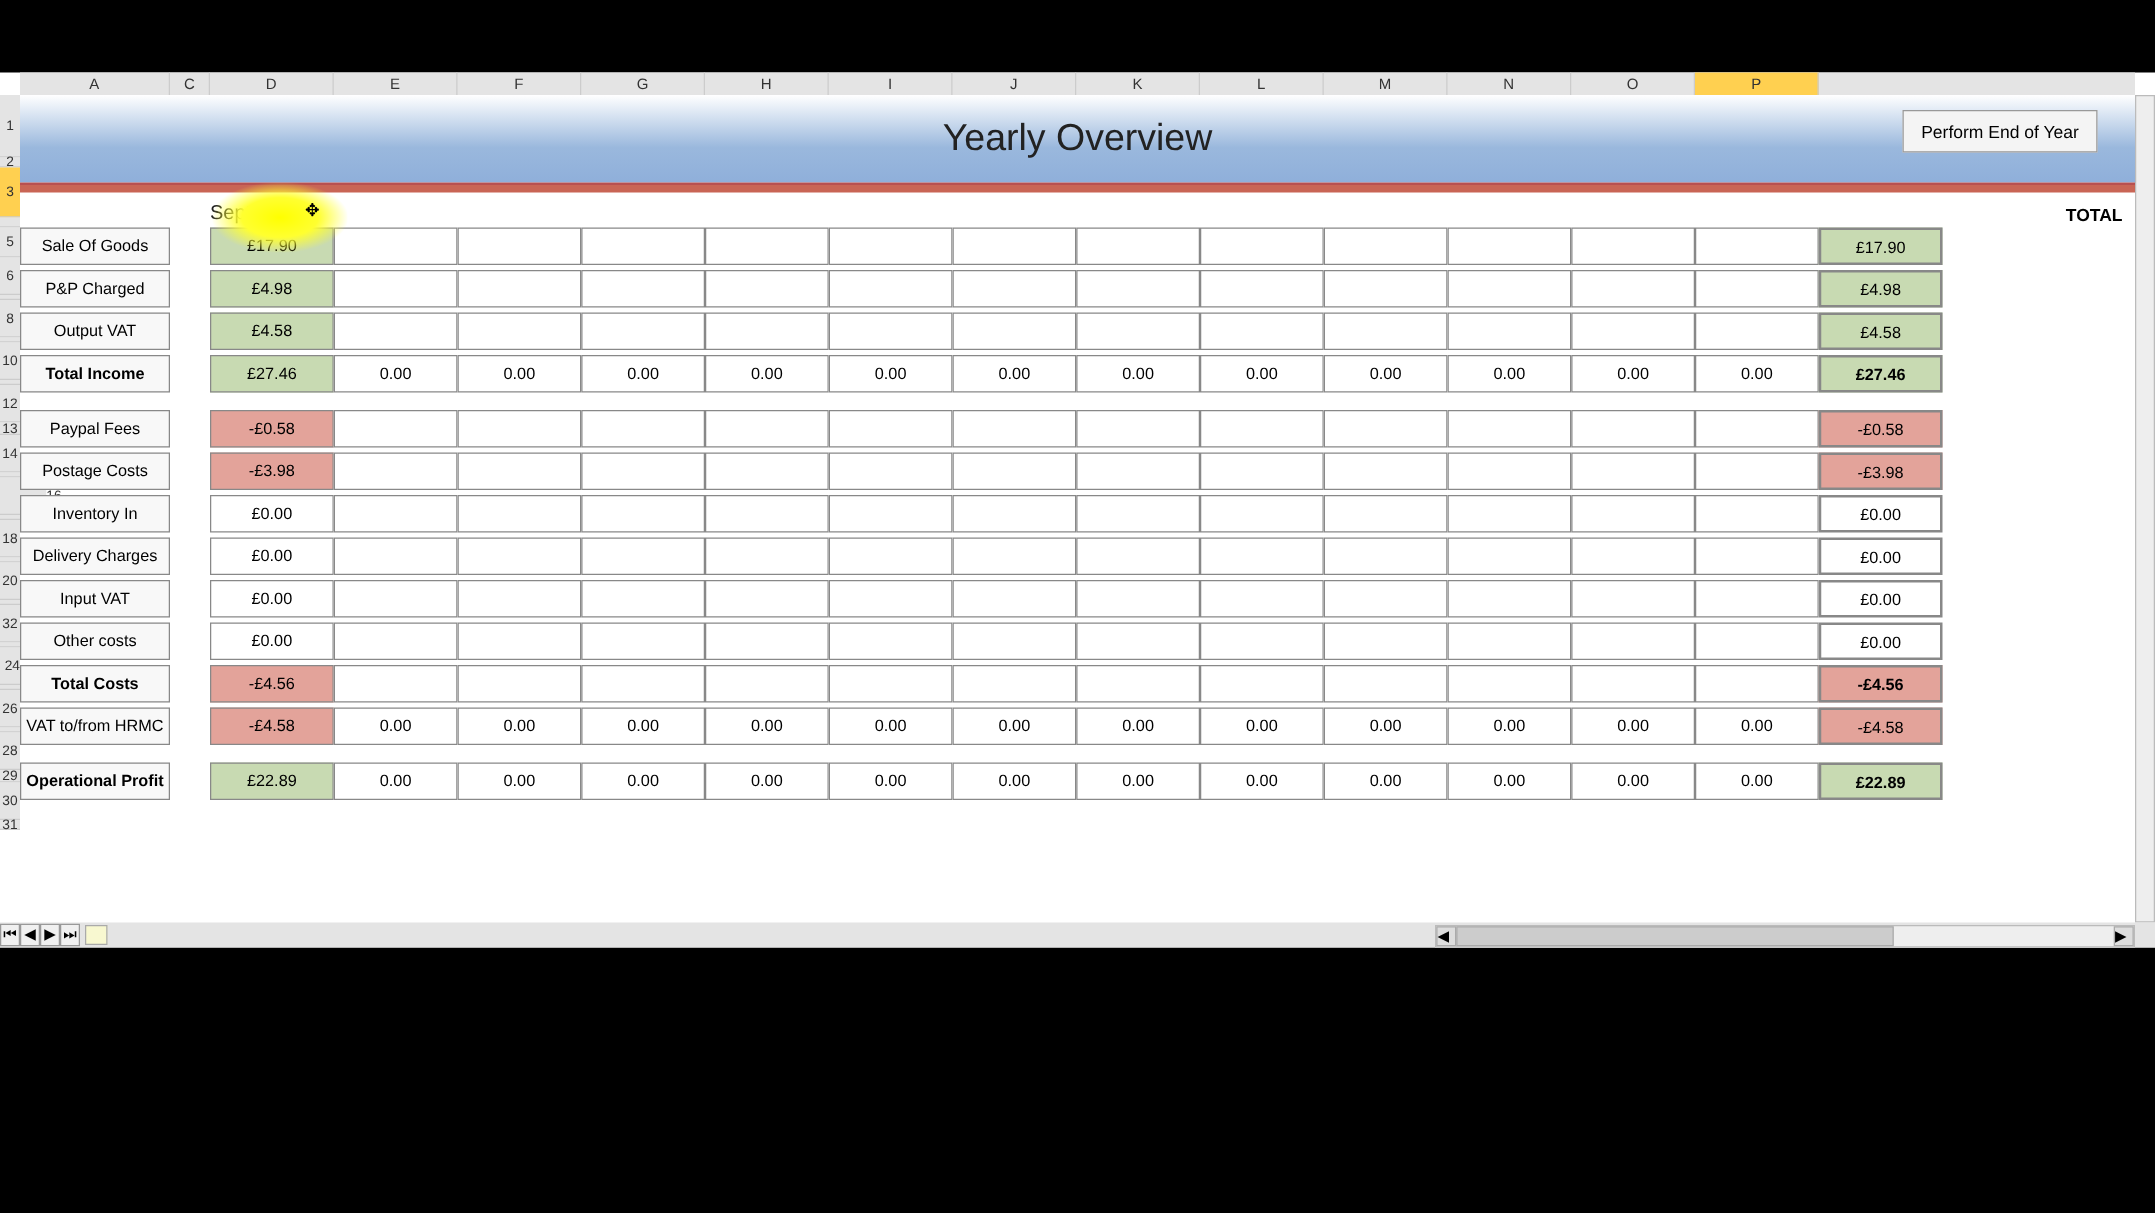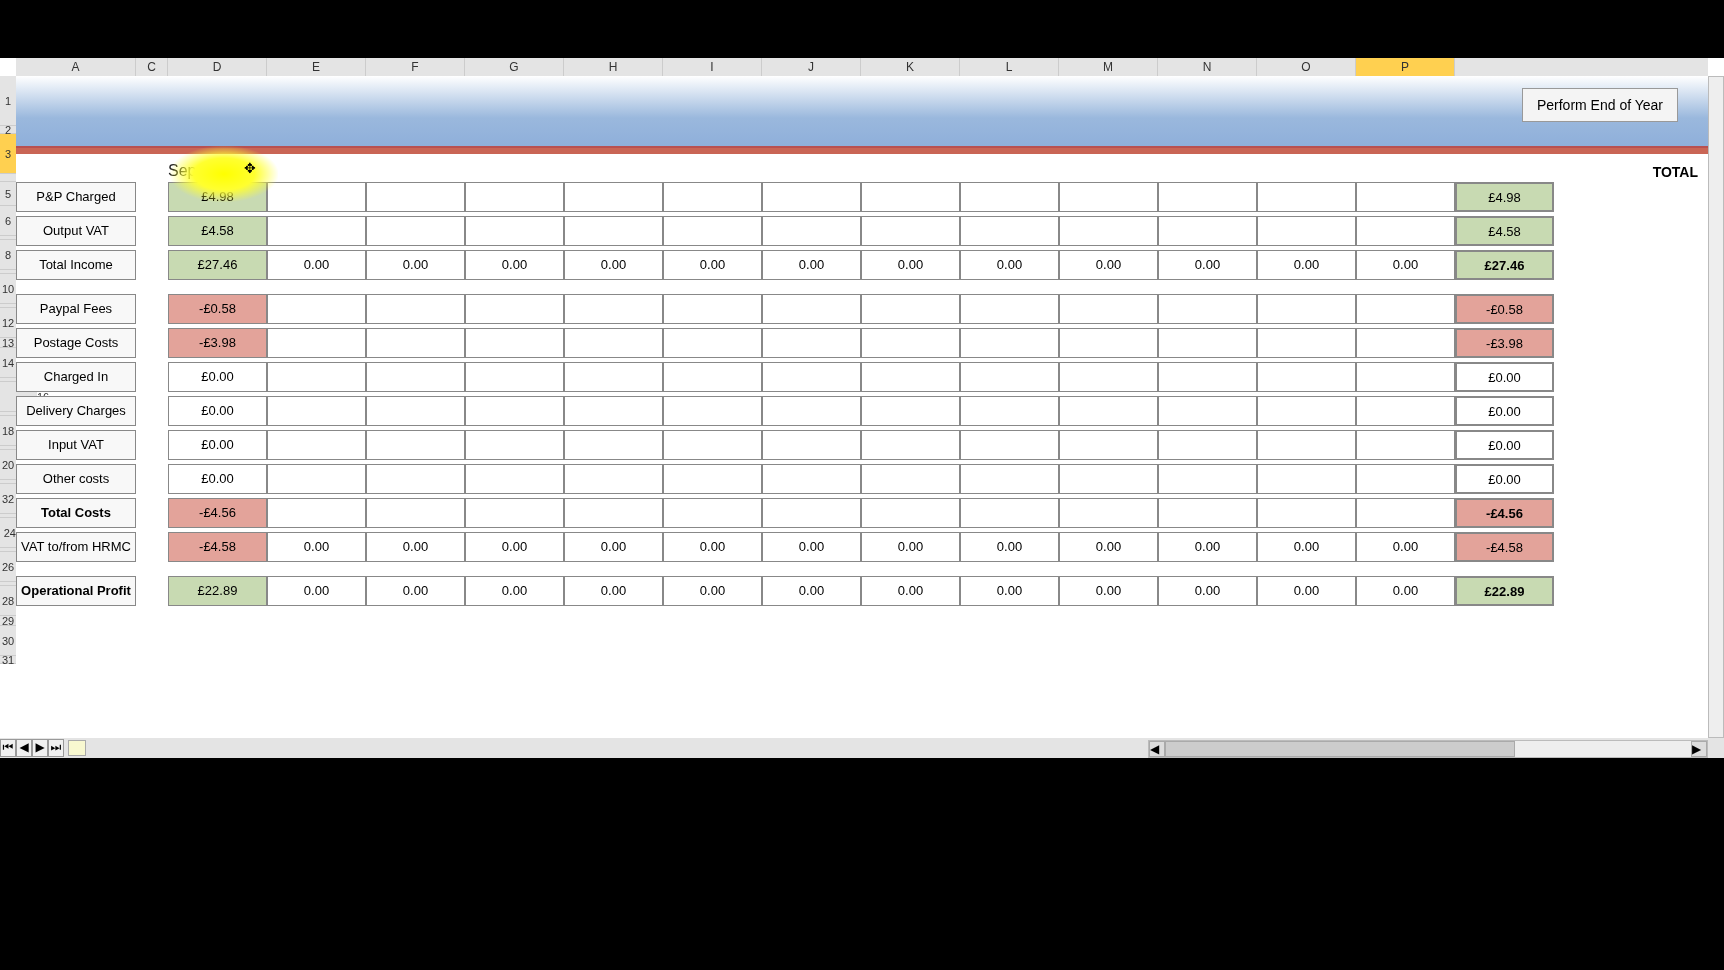--- a/index.html
+++ b/index.html
@@ -261,34 +261,53 @@
       <div class="row-header" style="height: 10px; line-height: 10px;">29</div>
       <div class="row-header" style="height: 30px; line-height: 30px;">30</div>
       <div class="row-header" style="height: 8px; line-height: 8px;">31</div>
     </div>
 
   <div class="vscroll"></div>
 
   <div class="grid-body">
 
     <div class="title-band">
+      <span class="title-text">Yearly Overview</span>
       <button class="eoy-btn">Perform End of Year</button>
     </div>
     <div class="divider-band"></div>
 
 
     <div class="month-row">
       <div class="highlight-blob"></div>
       <span class="cursor-icon">✥</span>
       <span class="month-label">September</span>
       <span class="total-label">TOTAL</span>
     </div>
 
     <div id="rows-block-1">
         <div class="data-row">
+          <div class="row-label">Sale Of Goods</div>
+          <div class="spacer-c"></div>
+          <div class="cell green">£17.90</div>
+          <div class="cell"></div>
+          <div class="cell"></div>
+          <div class="cell"></div>
+          <div class="cell"></div>
+          <div class="cell"></div>
+          <div class="cell"></div>
+          <div class="cell"></div>
+          <div class="cell"></div>
+          <div class="cell"></div>
+          <div class="cell"></div>
+          <div class="cell"></div>
+          <div class="cell"></div>
+          <div class="cell total-green">£17.90</div>
+        </div>
+        <div class="data-row">
           <div class="row-label">P&amp;P Charged</div>
           <div class="spacer-c"></div>
           <div class="cell green">£4.98</div>
           <div class="cell"></div>
           <div class="cell"></div>
           <div class="cell"></div>
           <div class="cell"></div>
           <div class="cell"></div>
           <div class="cell"></div>
           <div class="cell"></div>
@@ -311,21 +330,21 @@
           <div class="cell"></div>
           <div class="cell"></div>
           <div class="cell"></div>
           <div class="cell"></div>
           <div class="cell"></div>
           <div class="cell"></div>
           <div class="cell"></div>
           <div class="cell total-green">£4.58</div>
         </div>
         <div class="data-row">
-          <div class="row-label" style="font-weight: normal;">Total Income</div>
+          <div class="row-label" style="font-weight: bold;">Total Income</div>
           <div class="spacer-c"></div>
           <div class="cell green">£27.46</div>
           <div class="cell">0.00</div>
           <div class="cell">0.00</div>
           <div class="cell">0.00</div>
           <div class="cell">0.00</div>
           <div class="cell">0.00</div>
           <div class="cell">0.00</div>
           <div class="cell">0.00</div>
           <div class="cell">0.00</div>
@@ -368,21 +387,21 @@
           <div class="cell"></div>
           <div class="cell"></div>
           <div class="cell"></div>
           <div class="cell"></div>
           <div class="cell"></div>
           <div class="cell"></div>
           <div class="cell"></div>
           <div class="cell total-red">-£3.98</div>
         </div>
         <div class="data-row">
-          <div class="row-label">Charged In</div>
+          <div class="row-label">Inventory In</div>
           <div class="spacer-c"></div>
           <div class="cell ">£0.00</div>
           <div class="cell"></div>
           <div class="cell"></div>
           <div class="cell"></div>
           <div class="cell"></div>
           <div class="cell"></div>
           <div class="cell"></div>
           <div class="cell"></div>
           <div class="cell"></div>

